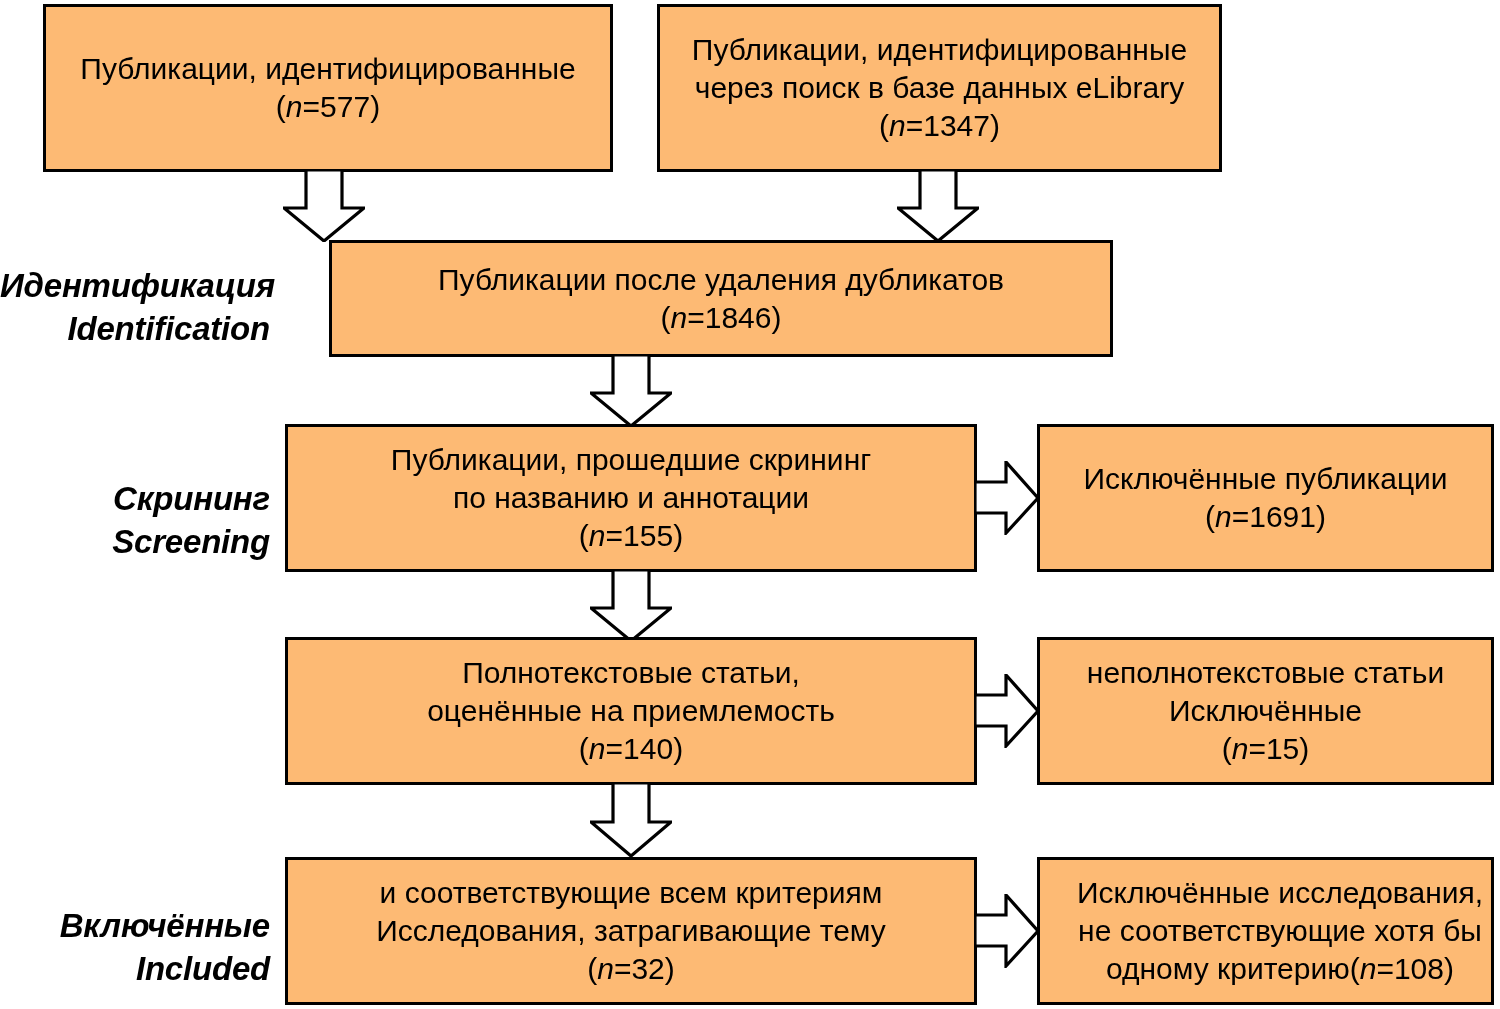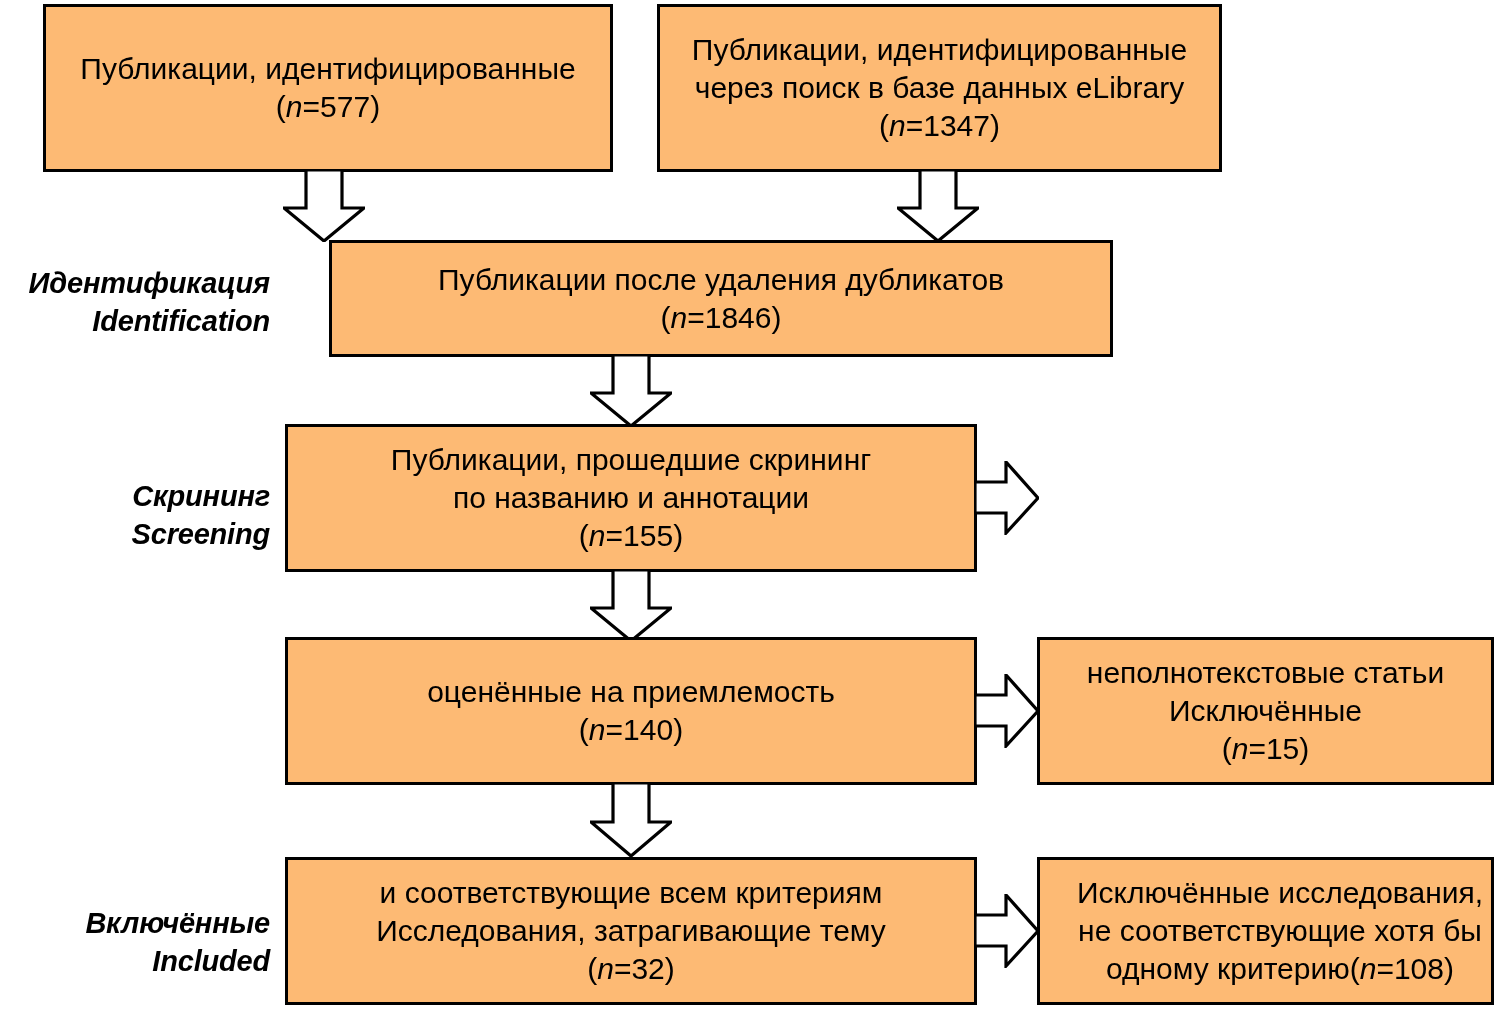--- a/index.html
+++ b/index.html
@@ -38,21 +38,21 @@
   }
   .n-italic {
     font-style: italic;
   }
   
   .stage-label {
     position: absolute;
     text-align: right;
     font-weight: bold;
     font-style: italic;
-    font-size: 29px;
+    font-size: 33px;
     line-height: 1.30;
     font-stretch: condensed;
     letter-spacing: -0.2px;
     white-space: nowrap;
   }
   .stage-label .ru,
   .stage-label .en {
     display: block;
   }
   
@@ -117,29 +117,34 @@
     <span class="line">по названию и аннотации</span>
     <span class="line">(<span class="n-italic">n</span>=<span>155</span>)</span>
   </div>
 
   <div class="arrow" style="left:975px; top:461px; width:64px; height:74px;">
     <svg width="64" height="74" viewBox="0 0 64 74">
       <polygon points="0,21 31,21 31,1 63,37 31,72 31,52 0,52" fill="#ffffff" stroke="#000000" stroke-width="3.2" stroke-linejoin="miter"></polygon>
     </svg>
   </div>
 
+  <div class="box" style="left:1037px; top:424px; width:457px; height:148px;">
+    <span class="line">Исключённые публикации</span>
+    <span class="line">(<span class="n-italic">n</span>=<span>1691</span>)</span>
+  </div>
 
   <div class="arrow" style="left:590px; top:570px; width:82px; height:72px;">
     <svg width="82" height="72" viewBox="0 0 82 72">
       <polygon points="23,0 59,0 59,38 81,38 41,71 1,38 23,38" fill="#ffffff" stroke="#000000" stroke-width="3.2" stroke-linejoin="miter"></polygon>
     </svg>
   </div>
 
 
   <div class="box" style="left:285px; top:637px; width:692px; height:148px;">
+    <span class="line">Полнотекстовые статьи,</span>
     <span class="line">оценённые на приемлемость</span>
     <span class="line">(<span class="n-italic">n</span>=<span>140</span>)</span>
   </div>
 
   <div class="arrow" style="left:975px; top:674px; width:64px; height:74px;">
     <svg width="64" height="74" viewBox="0 0 64 74">
       <polygon points="0,21 31,21 31,1 63,37 31,72 31,52 0,52" fill="#ffffff" stroke="#000000" stroke-width="3.2" stroke-linejoin="miter"></polygon>
     </svg>
   </div>
 

